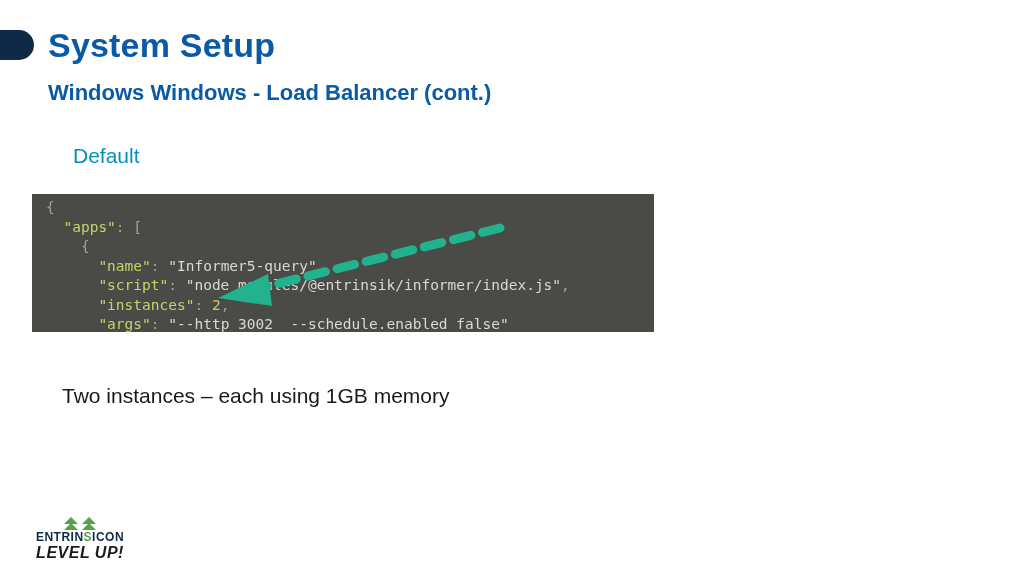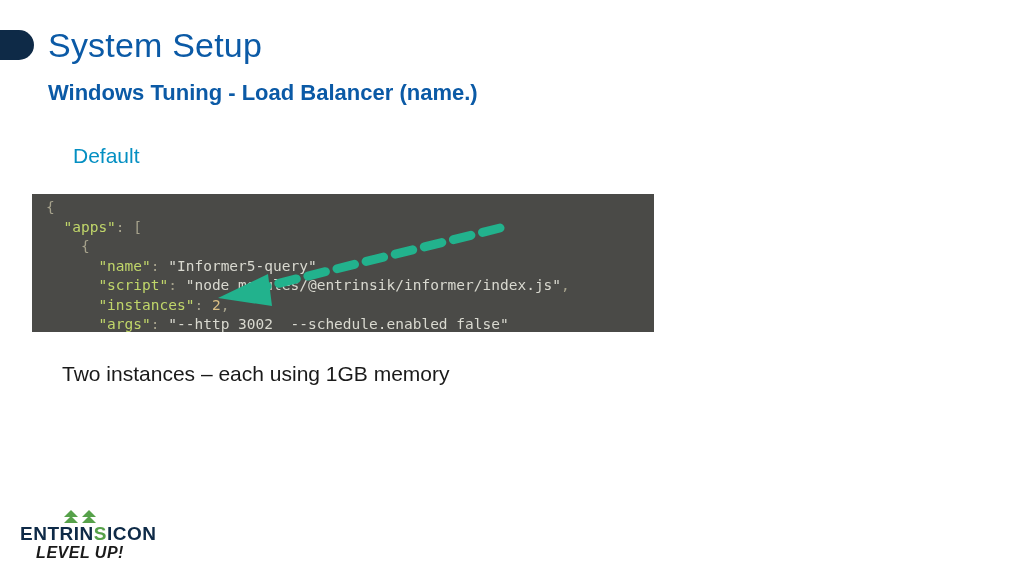--- a/index.html
+++ b/index.html
@@ -14,21 +14,21 @@
     background: #0e2a47;
     border-top-right-radius: 15px;
     border-bottom-right-radius: 15px;
   }
 
   .title {
     position: absolute;
     top: 26px;
     left: 48px;
     font-size: 34px;
-    font-weight: 400;
+    font-weight: 700;
     color: #0b5aa6;
     letter-spacing: 0.2px;
   }
 
   .subtitle {
     position: absolute;
     top: 80px;
     left: 48px;
     font-size: 22px;
     font-weight: 600;
@@ -67,21 +67,21 @@
     position: absolute;
     top: 220px;
     left: 210px;
     width: 300px;
     height: 90px;
     pointer-events: none;
   }
 
   .caption {
     position: absolute;
-    top: 362px;
+    top: 384px;
     left: 62px;
     font-size: 21px;
     color: #1a1a1a;
   }
 
   .logo {
     position: absolute;
     left: 20px;
     bottom: 12px;
     width: 120px;
@@ -92,36 +92,36 @@
     position: absolute; width: 0; height: 0;
     border-left: 7px solid transparent;
     border-right: 7px solid transparent;
     border-bottom: 7px solid #56a14a;
   }
   .logo .chev.c1 { left: 44px; top: 6px; }
   .logo .chev.c2 { left: 44px; top: 0px; }
   .logo .chev.c3 { left: 62px; top: 6px; }
   .logo .chev.c4 { left: 62px; top: 0px; }
   .logo .word {
-    font-size: 19px; font-weight: 800; letter-spacing: 0.5px;
+    font-size: 12px; font-weight: 800; letter-spacing: 0.5px;
     color: #0e2a47; line-height: 1;
   }
   .logo .word .g { color: #56a14a; }
   .logo .sub {
     font-size: 16px; font-weight: 900; font-style: italic;
     color: #1a1a1a; letter-spacing: 0.5px; line-height: 1.3;
   }
 </style>
 </head>
 <body>
 
 <div class="accent-tab"></div>
 
 <div class="title">System Setup</div>
-<div class="subtitle">Windows Tuning  -  Load Balancer (name.)</div>
+<div class="subtitle">Windows Windows  -  Load Balancer (cont.)</div>
 <div class="section-label">Default</div>
 
 <div class="code-block"><span class="p">{</span>
   <span class="k">"apps"</span><span class="p">: [</span>
 <span class="p">    {</span>
       <span class="k">"name"</span><span class="p">: </span><span class="s">"Informer5-query"</span><span class="p">,</span>
       <span class="k">"script"</span><span class="p">: </span><span class="s">"node_modules/@entrinsik/informer/index.js"</span><span class="p">,</span>
       <span class="k">"instances"</span><span class="p">: </span><span class="n">2</span><span class="p">,</span>
       <span class="k">"args"</span><span class="p">: </span><span class="s">"--http 3002  --schedule.enabled false"</span>
 </div>

